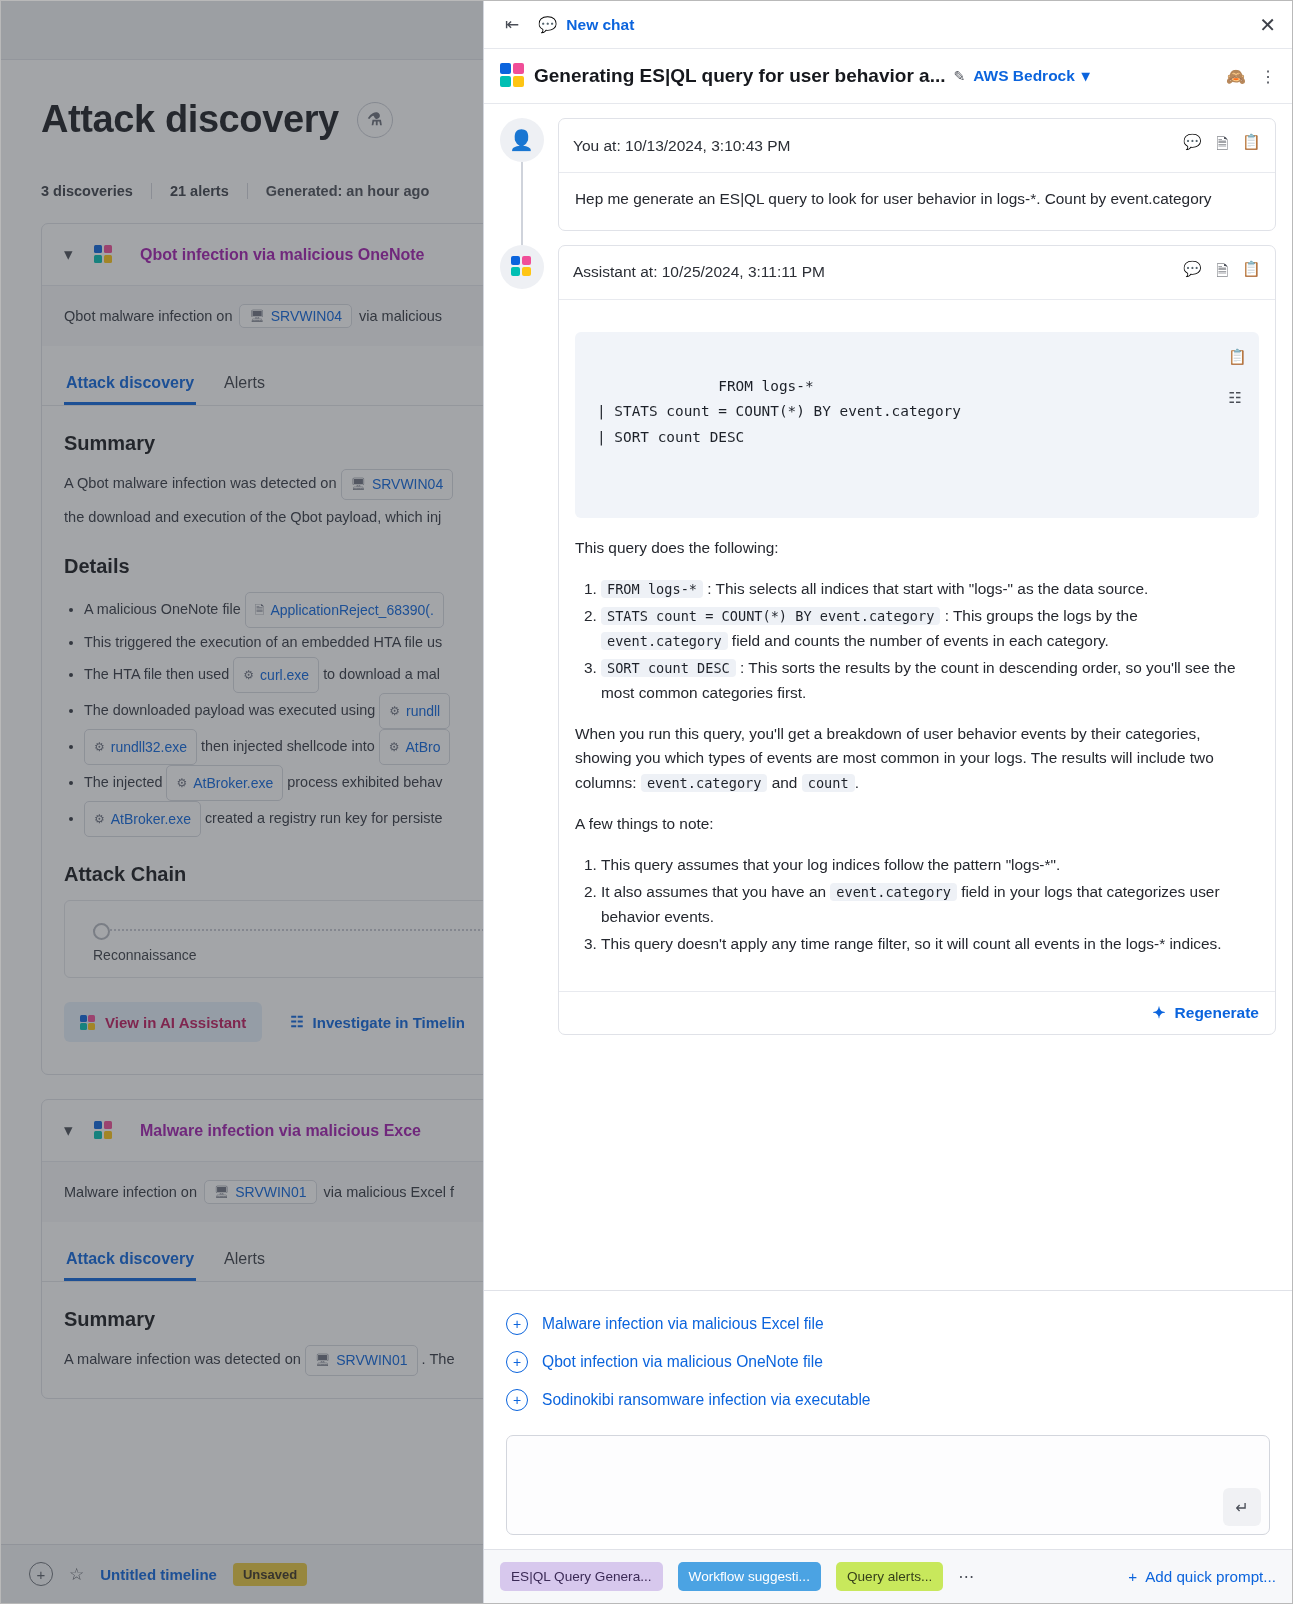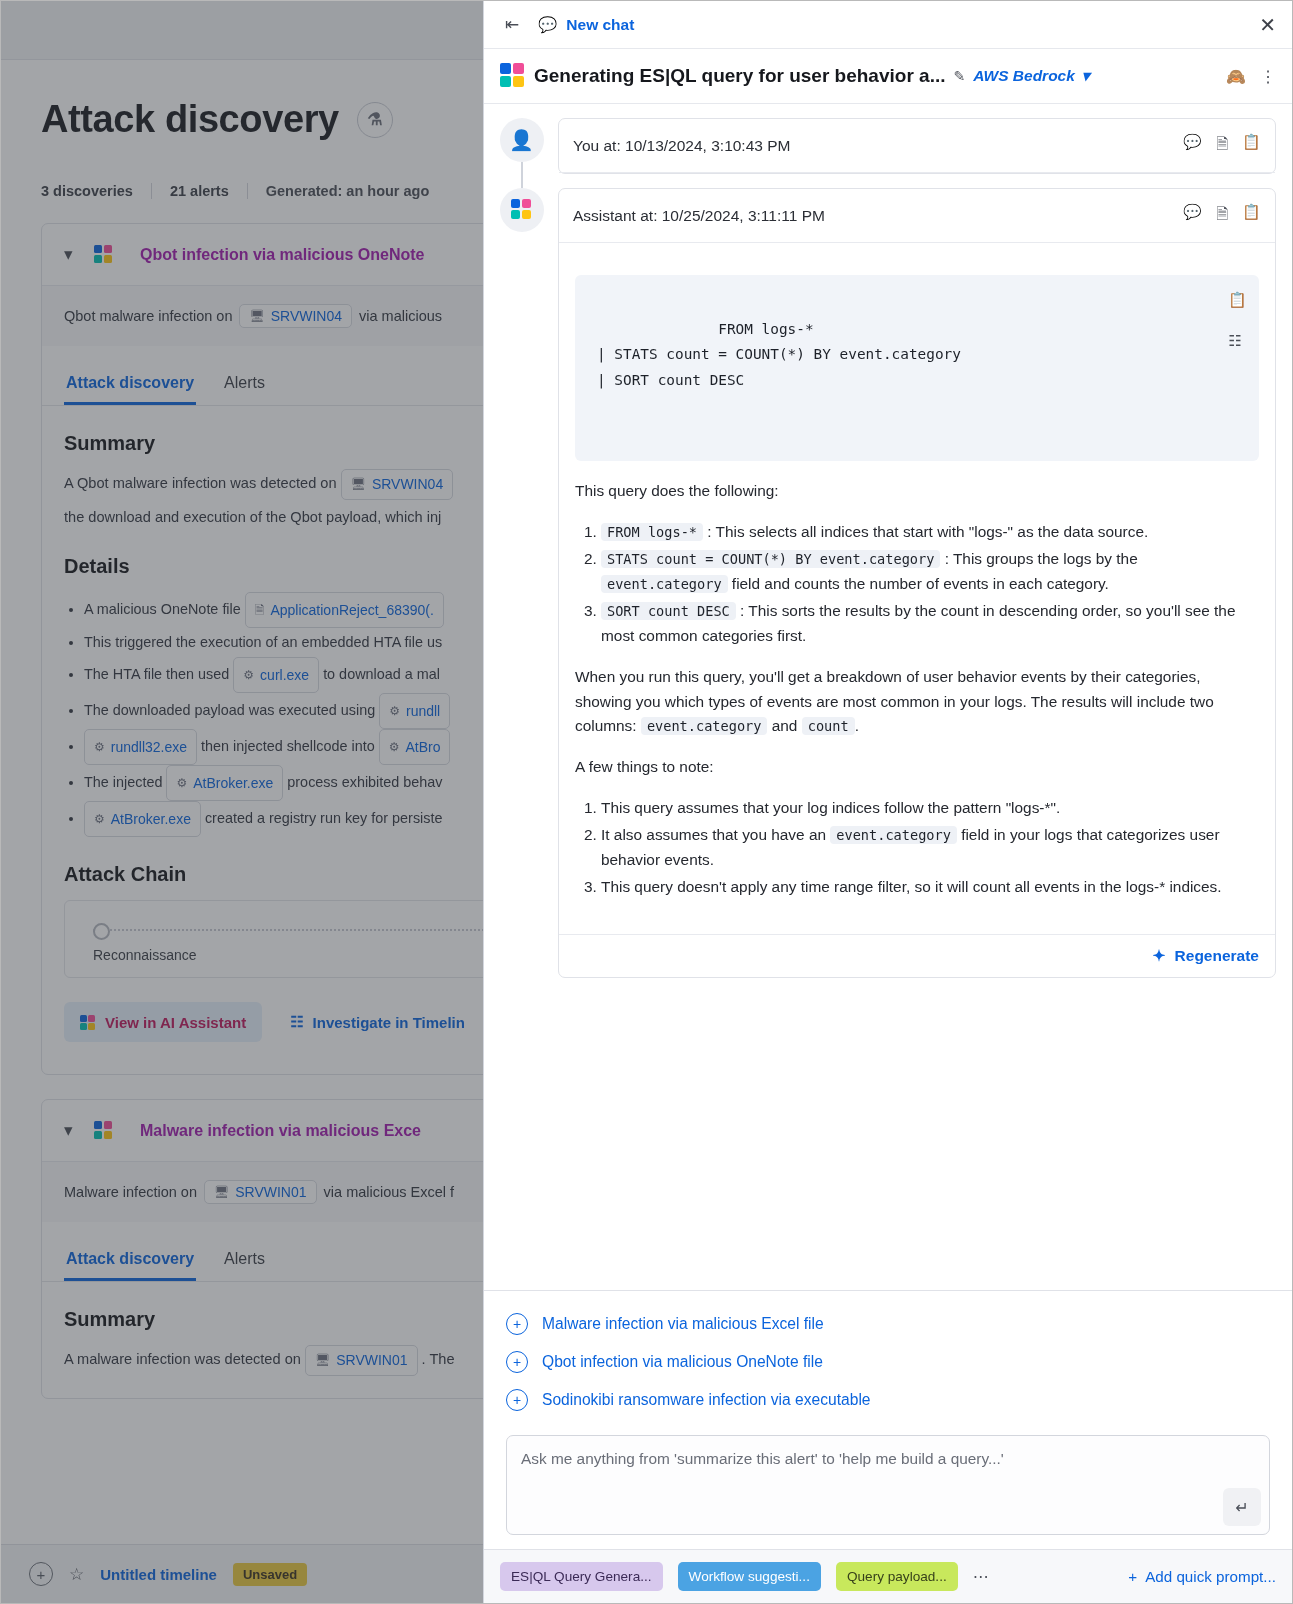--- a/index.html
+++ b/index.html
@@ -338,21 +338,20 @@
     text-overflow: ellipsis;
     max-width: 430px;
   }
   .conn-sel {
     display: inline-flex;
     align-items: center;
     gap: 7px;
     color: #0b64dd;
     font-size: 15.5px;
     font-weight: 700;
-    font-style: italic;
   }
   .pencil { color: #4a4e57; font-size: 14px;}
   .top-right-icons {
     margin-left: auto;
     display: flex;
     align-items: center;
     gap: 14px;
     color: #4a4e57;
   }
 
@@ -788,20 +787,21 @@
         <div class="avatar">👤</div>
         <div class="bubble">
           <div class="bubble-head">
             <span class="who">You</span>&nbsp;<span>at:</span>&nbsp;<span>10/13/2024, 3:10:43 PM</span>
             <span class="head-icons">
               <span>💬</span>
               <span>🗎</span>
               <span>📋</span>
             </span>
           </div>
+          <div class="bubble-body">Hep me generate an   ES|QL query to look for user behavior in logs-*. Count by event.category</div>
         </div>
       </div>
 
       <div class="msg">
         <div class="avatar assistant">
           <span class="logo-big" style="width:22px;height:22px;">
               <i style="width:9px;height:9px;"></i>
               <i style="left:11px;width:9px;height:9px;"></i>
               <i style="top:11px;width:9px;height:9px;"></i>
               <i style="left:11px;top:11px;width:9px;height:9px;"></i>
@@ -889,29 +889,28 @@
         <span>Qbot infection via malicious OneNote file</span>
       </div>
       <div class="sugg">
         <span class="circ">+</span>
         <span>Sodinokibi ransomware infection via executable</span>
       </div>
     </div>
 
     <div class="composer">
       <div class="composer-box">
-        <span class="ph">Ask me anything from 'summarize this alert' to 'help me build a query...'</span>
         <span class="send-btn">↵</span>
       </div>
     </div>
 
     <div class="fly-footer">
       <span class="tagchip tag-purple">ES|QL Query Genera...</span>
       <span class="tagchip tag-blue">Workflow suggesti...</span>
-      <span class="tagchip tag-green">Query payload...</span>
+      <span class="tagchip tag-green">Query alerts...</span>
       <span class="tag-more">⋯</span>
       <span class="add-prompt">
         <span>+</span>
         <span>Add quick prompt...</span>
       </span>
     </div>
   </div>
 
 </div>
 

